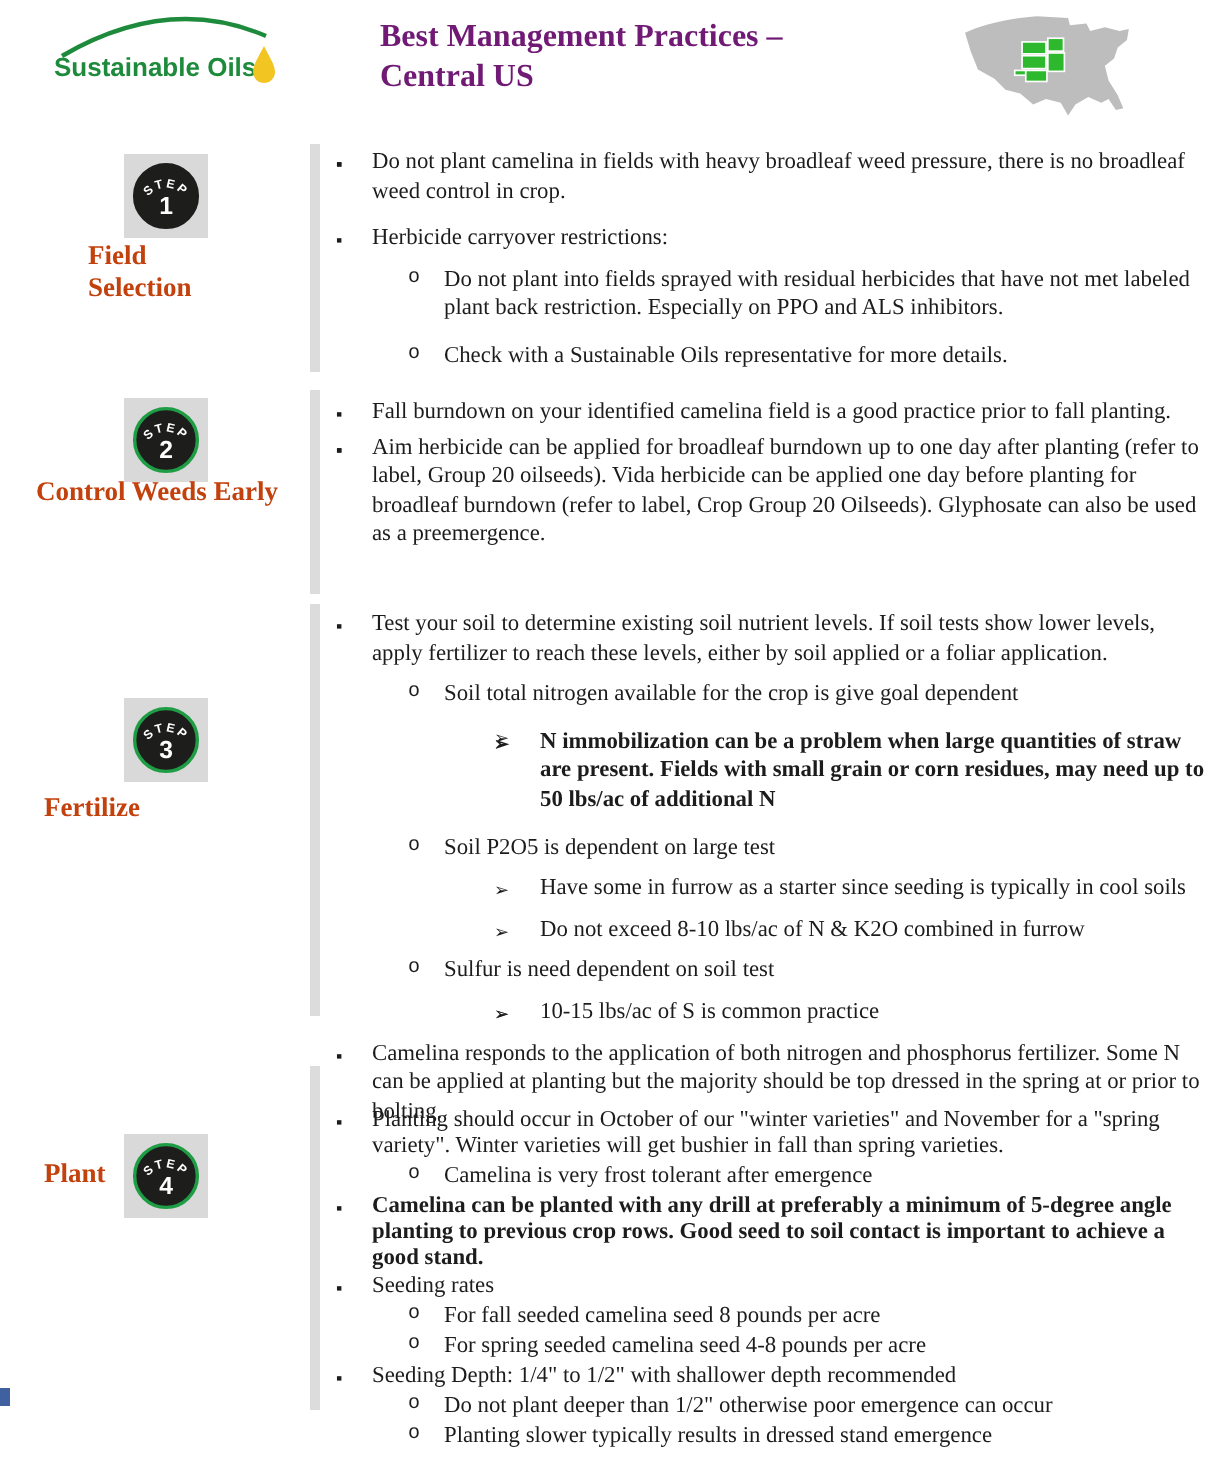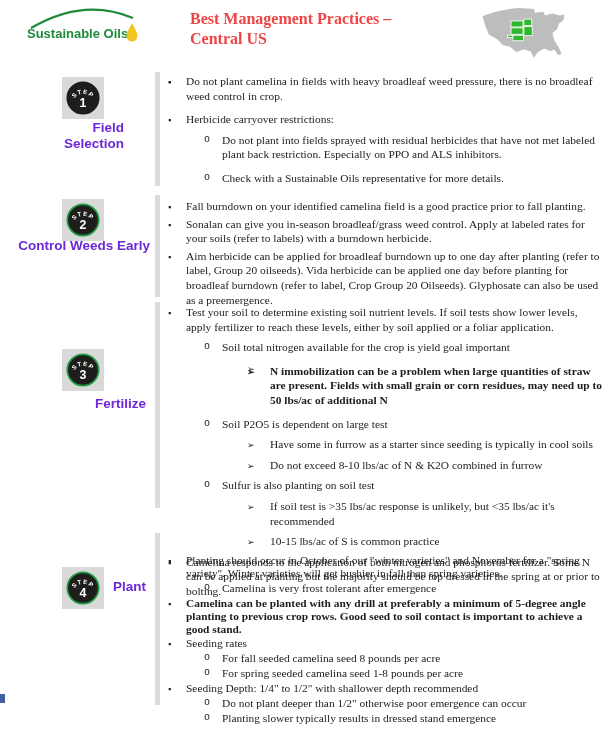--- a/index.html
+++ b/index.html
@@ -1,32 +1,32 @@
 <!DOCTYPE html>
 <html><head>
 <meta charset="utf-8">
 <style>
   html,body{margin:0;padding:0;background:#ffffff;}
   .page{position:relative;width:612px;height:731px;background:#ffffff;overflow:hidden;
         font-family:"Liberation Serif",serif;color:#1c1c1c;}
 
   
   .logo{position:absolute;left:26px;top:5px;width:116px;height:44px;}
-  .title{position:absolute;left:190px;top:9px;font-weight:bold;font-size:16px;line-height:20px;color:#ef4444;}
+  .title{position:absolute;left:190px;top:9px;font-weight:bold;font-size:16px;line-height:20px;color:#701a75;}
   .map{position:absolute;left:477px;top:3px;width:92px;height:58px;}
 
   
   .badge-box{position:absolute;left:62px;width:42px;height:42px;background:#d9d9d9;
              display:flex;align-items:center;justify-content:center;}
   .badge{width:38px;height:38px;display:block;}
   .badge .arc-t{font-family:"Liberation Sans",sans-serif;font-size:6.5px;font-weight:bold;
                 fill:#ffffff;letter-spacing:1.2px;}
   .badge .num{font-family:"Liberation Sans",sans-serif;font-size:13px;font-weight:bold;fill:#ffffff;}
-  .step-label{position:absolute;text-align:right;font-family:Liberation Sans, sans-serif;
-              font-weight:bold;color:#6d28d9;font-size:13.5px;line-height:16px;}
+  .step-label{position:absolute;text-align:left;font-family:Liberation Serif, serif;
+              font-weight:bold;color:#c2410c;font-size:13.5px;line-height:16px;}
   .lab1{left:44px;top:120px;width:80px;}
   .lab2{left:18px;top:238px;width:132px;}
   .lab3{left:22px;top:396px;width:124px;}
   .lab4{left:22px;top:579px;width:124px;}
 
   
   .vbar{position:absolute;left:155px;width:5px;background:#dcdcdc;}
   .vb1{top:72px;height:114px;}
   .vb2{top:195px;height:102px;}
   .vb3{top:302px;height:206px;}
@@ -128,44 +128,44 @@
   <div class="content c1">
     <div class="li l1"><span class="m">▪</span></div>
     <div class="li l1"><span class="m">▪</span><span class="t">Do not plant camelina in fields with heavy broadleaf weed pressure, there is no broadleaf weed control in crop.</span></div>
     <div class="li l1 gap-top"><span class="m">▪</span><span class="t">Herbicide carryover restrictions:</span></div>
     <div class="li l2"><span class="m">o</span><span class="t">Do not plant into fields sprayed with residual herbicides that have not met labeled plant back restriction. Especially on PPO and ALS inhibitors.</span></div>
     <div class="li l2 gap-top"><span class="m">o</span><span class="t">Check with a Sustainable Oils representative for more details.</span></div>
   </div>
 
   <div class="content c2">
     <div class="li l1"><span class="m">▪</span><span class="t">Fall burndown on your identified camelina field is a good practice prior to fall planting.</span></div>
-    <div class="li l1"><span class="m">▪</span><span class="t">Sonalan can give you in-season broadleaf/grass weed control. Apply at labeled rates for your soils (refer to labels) with a burndown herbicide.</span></div>
+    <div class="li l1"><span class="m">▪</span></div>
     <div class="li l1"><span class="m">▪</span><span class="t">Aim herbicide can be applied for broadleaf burndown up to one day after planting (refer to label, Group 20 oilseeds). Vida herbicide can be applied one day before planting for broadleaf burndown (refer to label, Crop Group 20 Oilseeds). Glyphosate can also be used as a preemergence.</span></div>
   </div>
 
   <div class="content c3">
     <div class="li l1"><span class="m">▪</span><span class="t">Test your soil to determine existing soil nutrient levels. If soil tests show lower levels, apply fertilizer to reach these levels, either by soil applied or a foliar application.</span></div>
-    <div class="li l2"><span class="m">o</span><span class="t">Soil total nitrogen available for the crop is yield goal important</span></div>
+    <div class="li l2"><span class="m">o</span><span class="t">Soil total nitrogen available for the crop is give goal dependent</span></div>
     <div class="li l3"><span class="m">➢</span></div>
     <div class="li l3 gap-top b"><span class="m">➢</span><span class="t">N immobilization can be a problem when large quantities of straw are present. Fields with small grain or corn residues, may need up to 50 lbs/ac of additional N</span></div>
     <div class="li l2 gap-top"><span class="m">o</span><span class="t">Soil P2O5 is dependent on large test</span></div>
     <div class="li l3"><span class="m">➢</span><span class="t">Have some in furrow as a starter since seeding is typically in cool soils</span></div>
     <div class="li l3"><span class="m">➢</span><span class="t">Do not exceed 8-10 lbs/ac of N &amp; K2O combined in furrow</span></div>
-    <div class="li l2"><span class="m">o</span><span class="t">Sulfur is also planting on soil test</span></div>
-    <div class="li l3"><span class="m">➢</span><span class="t">If soil test is &gt;35 lbs/ac response is unlikely, but &lt;35 lbs/ac it's recommended</span></div>
+    <div class="li l2"><span class="m">o</span><span class="t">Sulfur is need dependent on soil test</span></div>
+    <div class="li l3"><span class="m">➢</span></div>
     <div class="li l3"><span class="m">➢</span><span class="t">10-15 lbs/ac of S is common practice</span></div>
     <div class="li l1"><span class="m">▪</span><span class="t">Camelina responds to the application of both nitrogen and phosphorus fertilizer. Some N can be applied at planting but the majority should be top dressed in the spring at or prior to bolting.</span></div>
   </div>
 
   <div class="content c4">
     <div class="li l1"><span class="m">▪</span><span class="t">Planting should occur in October of our "winter varieties" and November for a "spring variety". Winter varieties will get bushier in fall than spring varieties.</span></div>
     <div class="li l2"><span class="m">o</span><span class="t">Camelina is very frost tolerant after emergence</span></div>
     <div class="li l1 b"><span class="m">▪</span><span class="t">Camelina can be planted with any drill at preferably a minimum of 5-degree angle planting to previous crop rows. Good seed to soil contact is important to achieve a good stand.</span></div>
     <div class="li l1"><span class="m">▪</span><span class="t">Seeding rates</span></div>
     <div class="li l2"><span class="m">o</span><span class="t">For fall seeded camelina seed 8 pounds per acre</span></div>
-    <div class="li l2"><span class="m">o</span><span class="t">For spring seeded camelina seed 1-8 pounds per acre</span></div>
+    <div class="li l2"><span class="m">o</span><span class="t">For spring seeded camelina seed 4-8 pounds per acre</span></div>
     <div class="li l1"><span class="m">▪</span><span class="t">Seeding Depth: 1/4" to 1/2" with shallower depth recommended</span></div>
     <div class="li l2 gap-top"><span class="m">o</span><span class="t">Do not plant deeper than 1/2" otherwise poor emergence can occur</span></div>
     <div class="li l2"><span class="m">o</span><span class="t">Planting slower typically results in dressed stand emergence</span></div>
   </div>
 
   <div class="footer-mark"></div>
 </div>
 
 </body></html>

